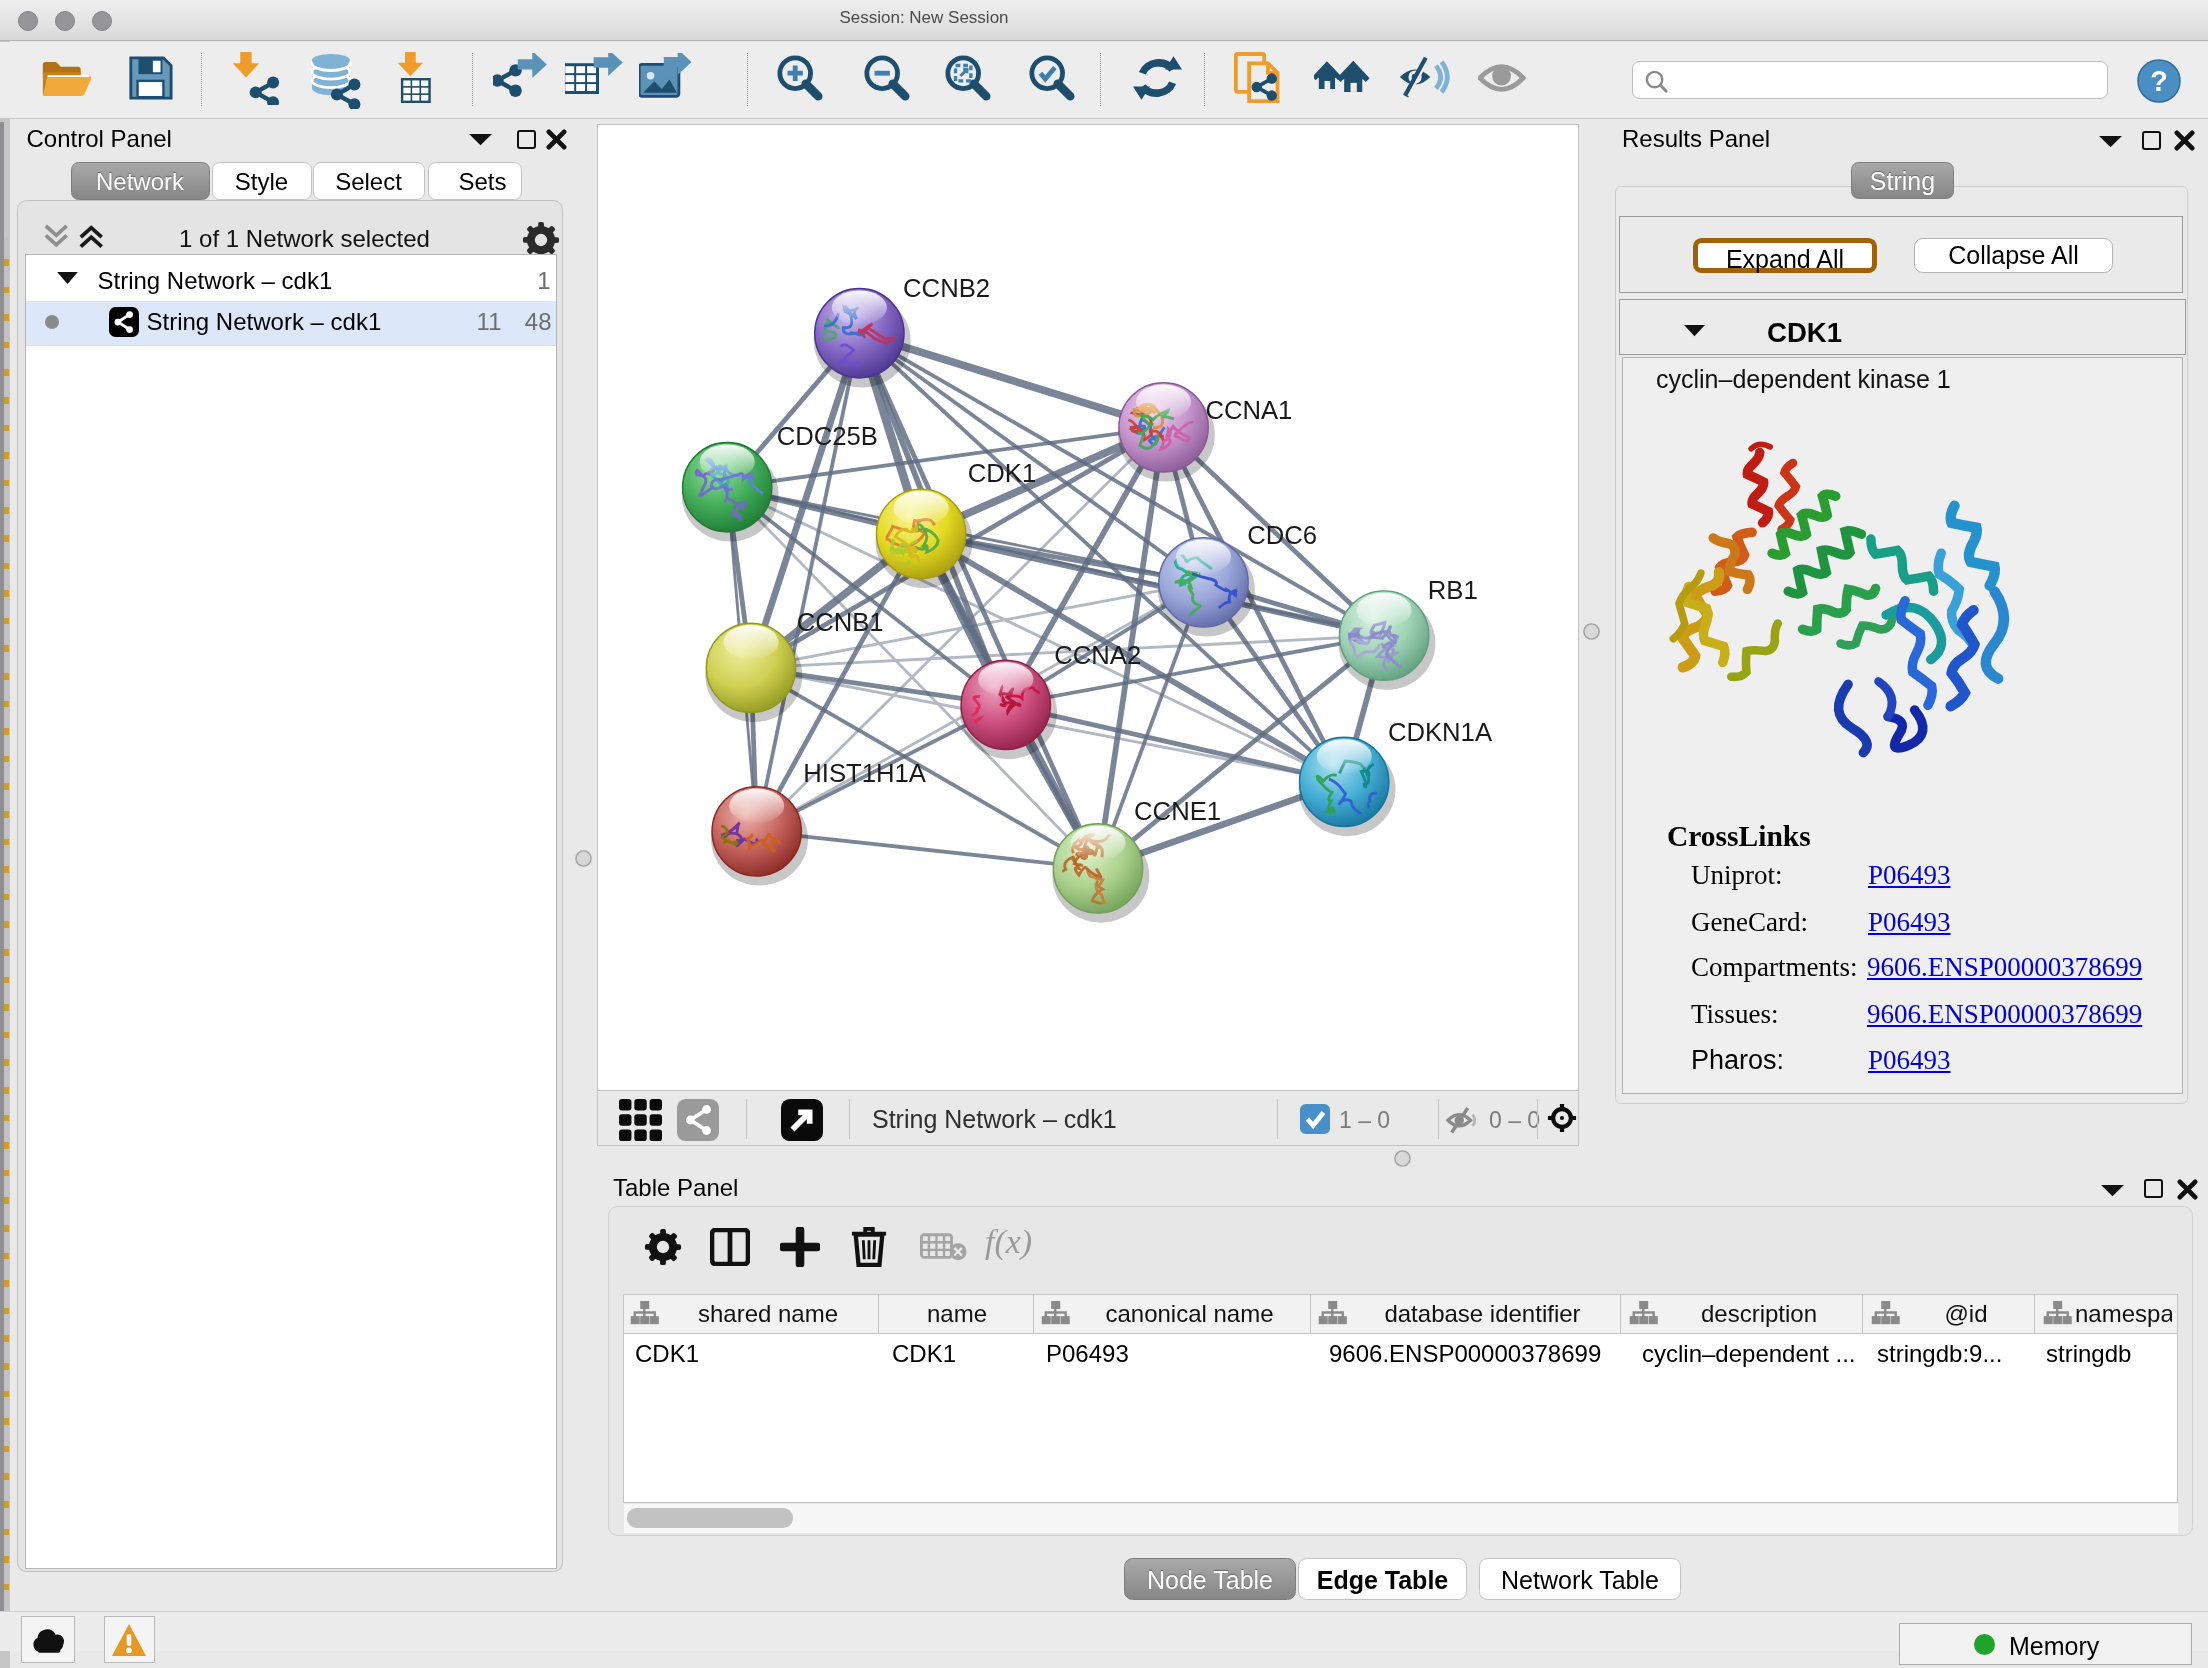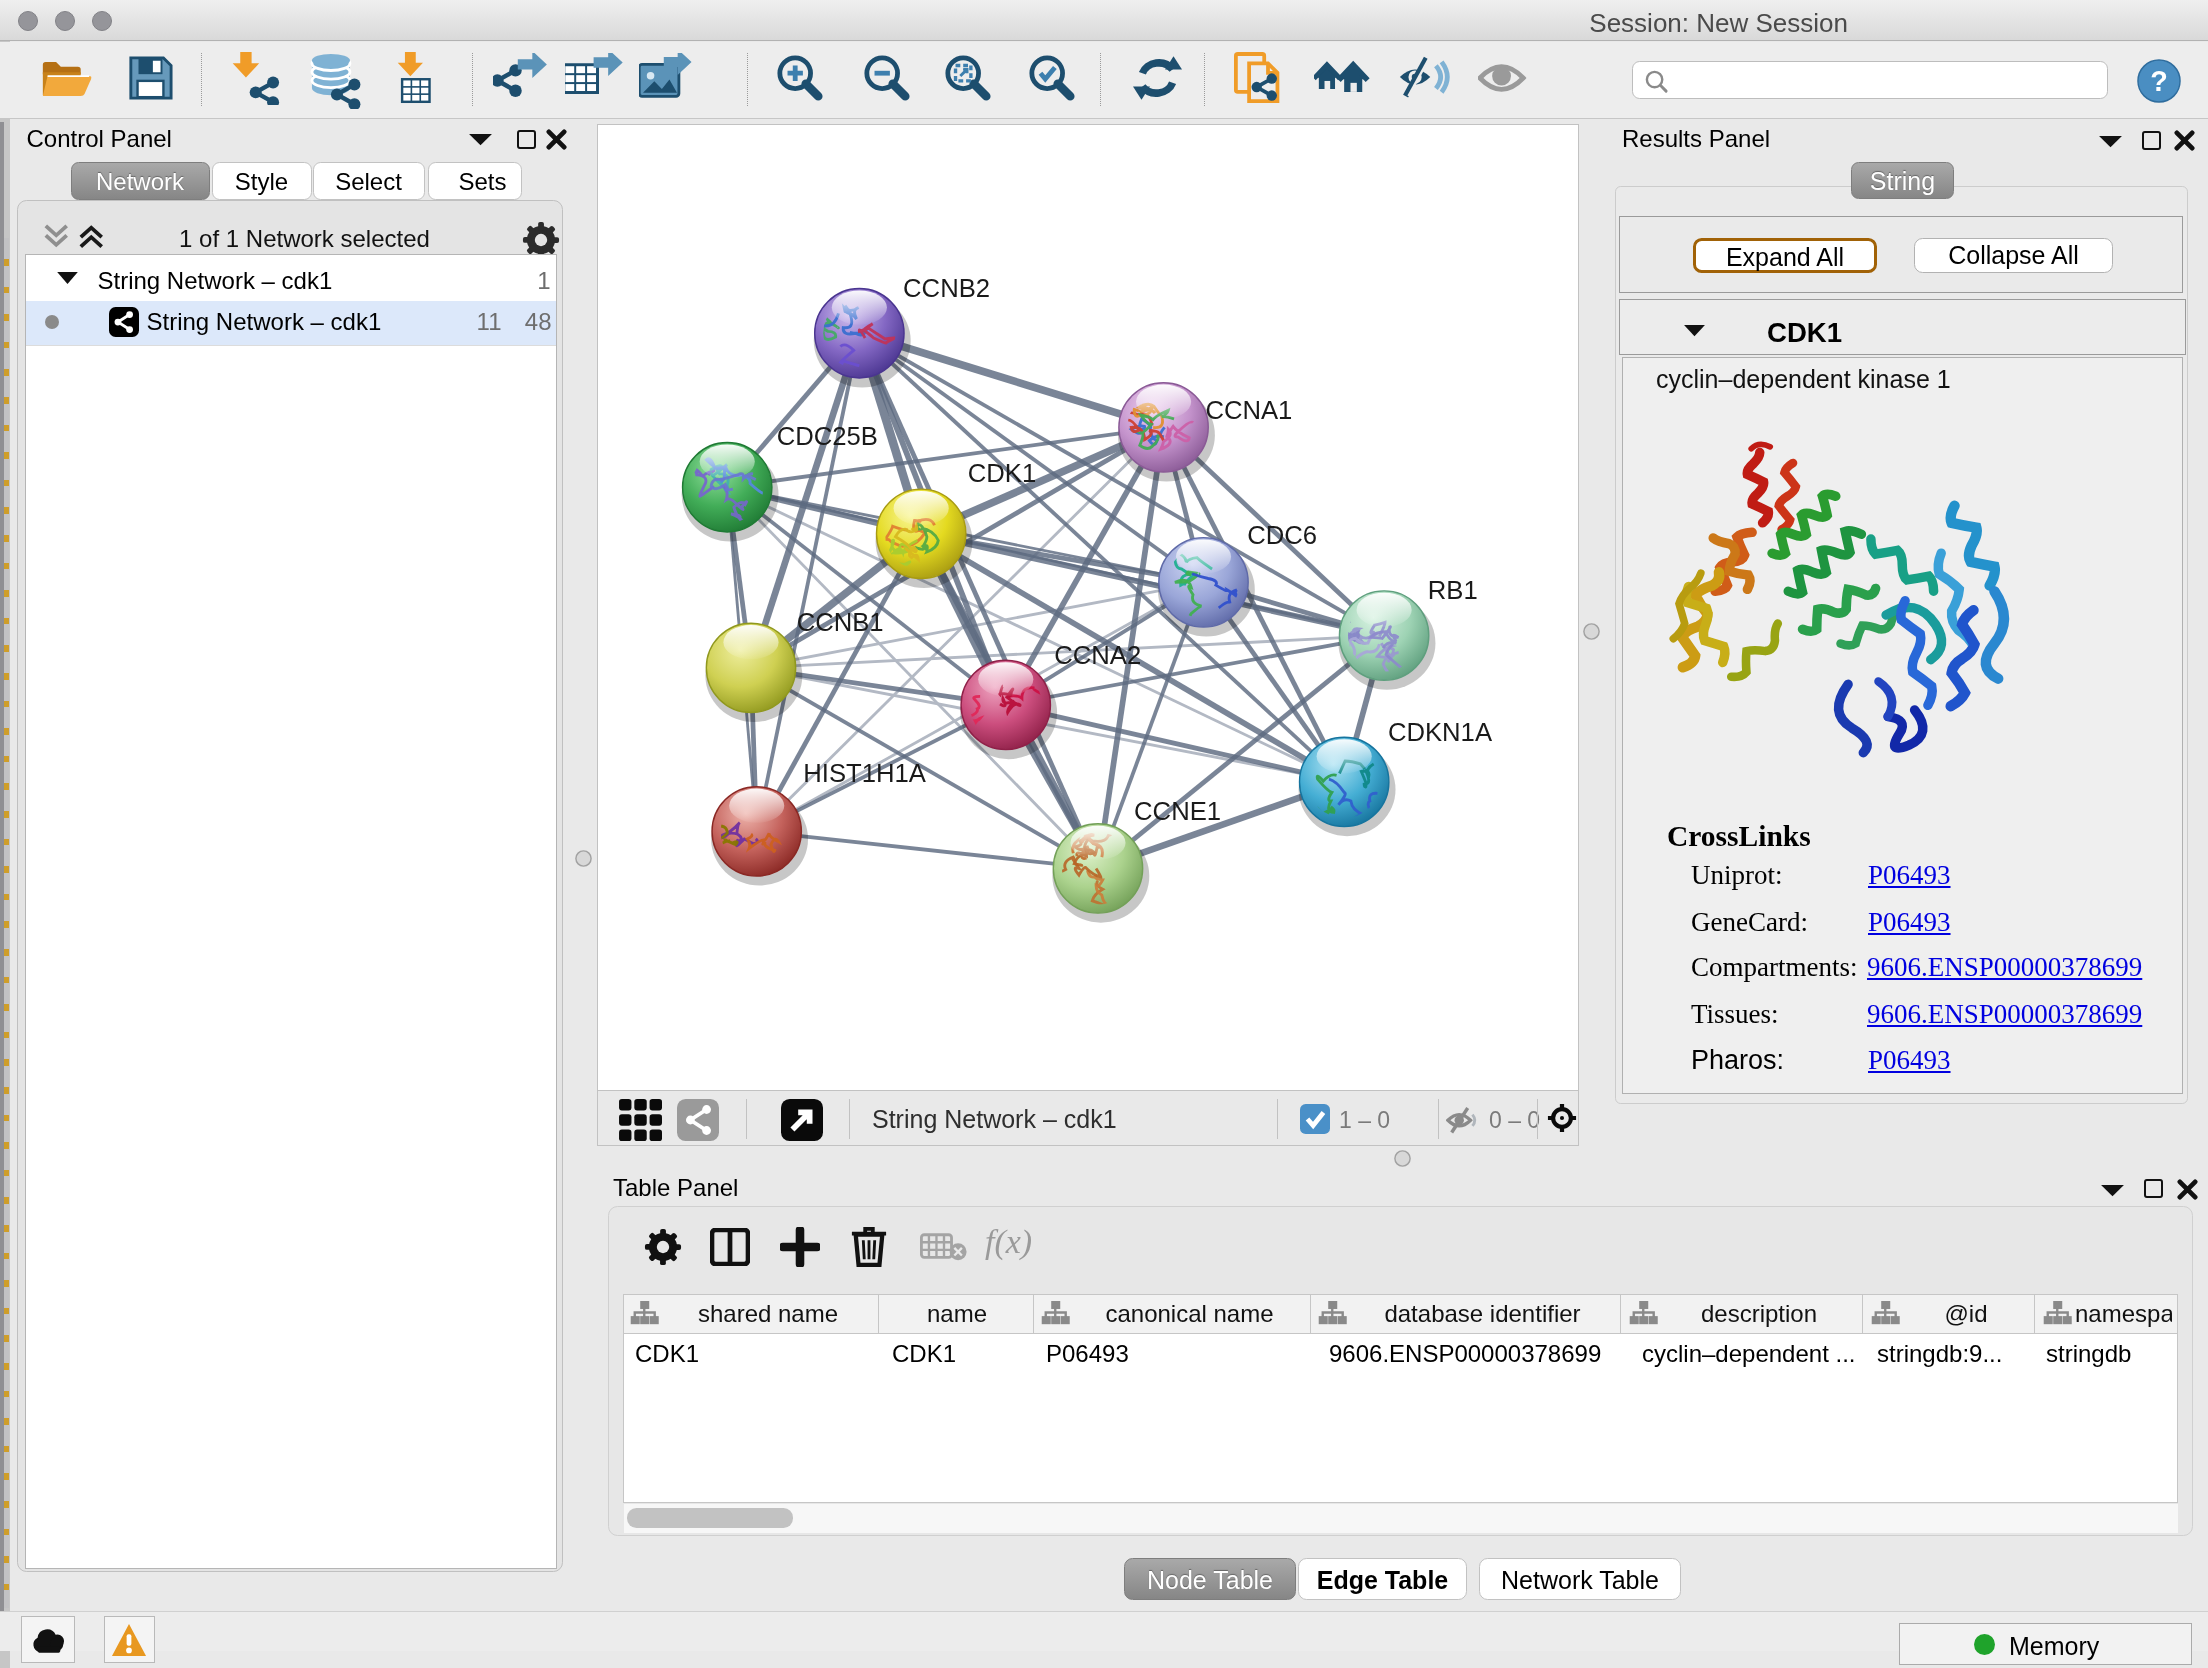--- a/index.html
+++ b/index.html
@@ -1,19 +1,19 @@
 <!DOCTYPE html>
 <html style="font-size:15px"><head><meta charset="utf-8">
 <style>
 *{margin:0;padding:0;box-sizing:border-box;}
 html,body{width:2208px;height:1668px;overflow:hidden;background:#e9e9e9;font-family:"Liberation Sans",sans-serif;}
 .abs{position:absolute;}
 #titlebar{position:absolute;left:0;top:0;width:2208px;height:41px;background:linear-gradient(#efefef,#d9d9d9);border-bottom:1px solid #b2b2b2;}
 .tl{position:absolute;top:10.5px;width:20px;height:20px;border-radius:50%;background:#95959a;border:1px solid #828287;}
-#title{position:absolute;top:7.6px;left:0;width:1848px;text-align:right;font-size:26px;color:#4a4a4a;}
+#title{position:absolute;top:7.6px;left:0;width:1848px;text-align:center;font-size:17px;color:#4a4a4a;}
 #toolbar{position:absolute;left:0;top:42px;width:2208px;height:77px;background:#ededed;border-bottom:1px solid #c6c6c6;}
 .vdot{position:absolute;top:11.4px;width:0;height:53px;border-left:1.9px dotted #9a9a9a;}
 #searchbox{position:absolute;left:1632px;top:19px;width:476px;height:38px;background:#fff;border:1px solid #bdbdbd;border-radius:7.6px;}
 #panelL{position:absolute;left:9.5px;top:122px;width:561px;height:1457px;}
 .ptitle{font-size:24px;color:#000000;}
 .tab{position:absolute;height:38px;border-radius:7.6px;text-align:center;font-size:24px;line-height:38px;background:#fff;color:#000;border:1px solid #c2c2c2;}
 .tabsel{background:linear-gradient(#a9a9a9,#868686);color:#fff;border:1px solid #7e7e7e;text-shadow:0 -1px 1px #666;}
 #netview{position:absolute;left:597px;top:124px;width:982px;height:967px;background:#fff;border:1px solid #c2c2c2;}
 #nettb{position:absolute;left:597px;top:1091px;width:982px;height:55px;background:#e9e9e9;border:1px solid #c2c2c2;border-top:none;}
 #resultsP{position:absolute;left:1604px;top:122px;width:599px;height:1008px;}
@@ -613,21 +613,21 @@
     </svg>
 <rect class="abs" style="left:538px;top:8.6px;width:19px;height:19px;border:2.4px solid #111;border-radius:2.9px;"></rect>
 <svg class="abs" style="left:570px;top:7.6px;" width="21" height="21" viewBox="0 0 22 22">
       <path d="M3 3 L19 19 M19 3 L3 19" stroke="#111" stroke-width="5" stroke-linecap="round"></path>
     </svg>
 
 <div class="abs" style="left:10.5px;top:64px;width:573px;height:918px;background:#eaeaea;border:1px solid #cccccc;border-radius:5.7px;"></div>
 <div class="abs" style="left:247px;top:40px;width:103px;height:37px;background:linear-gradient(#a9a9a9,#868686);border:1px solid #7e7e7e;border-radius:7.6px;color:#fff;font-size:25px;text-align:center;line-height:37px;text-shadow:0 -1px 1px #666;">String</div>
 
 <div class="abs" style="left:15px;top:94px;width:564px;height:77px;border:1px solid #9a9a9a;"></div>
-<div class="abs" style="left:89px;top:116px;width:184px;height:35px;background:#fff;border:3px solid #a16207;border-radius:8.6px;font-size:25px;text-align:center;line-height:33px;color:#000;">Expand All</div>
+<div class="abs" style="left:89px;top:116px;width:184px;height:35px;background:#fff;border:5px solid #a16207;border-radius:8.6px;font-size:25px;text-align:center;line-height:33px;color:#000;">Expand All</div>
 <div class="abs" style="left:310px;top:116px;width:199px;height:35px;background:#fff;border:1px solid #b2b2b2;border-radius:8.6px;font-size:25px;text-align:center;line-height:33px;color:#000;">Collapse All</div>
 
 <div class="abs" style="left:15px;top:177px;width:567px;height:56px;border:1px solid #9a9a9a;background:#ececec;"></div>
 <svg class="abs" style="left:79px;top:202px;" width="23" height="13.3" viewBox="0 0 24 14">
       <path d="M1 1 L23 1 L12 13 Z" fill="#111"></path>
     </svg>
 <div class="abs" style="left:163px;top:195px;font-size:27.6px;font-weight:bold;color:#000;">CDK1</div>
 
 <div class="abs" style="left:18px;top:235px;width:561px;height:737px;background:#efefef;border:1px solid #b0b0b0;"></div>
 <div class="abs" style="left:52px;top:243px;font-size:25px;color:#111;">cyclin–dependent kinase 1</div>

